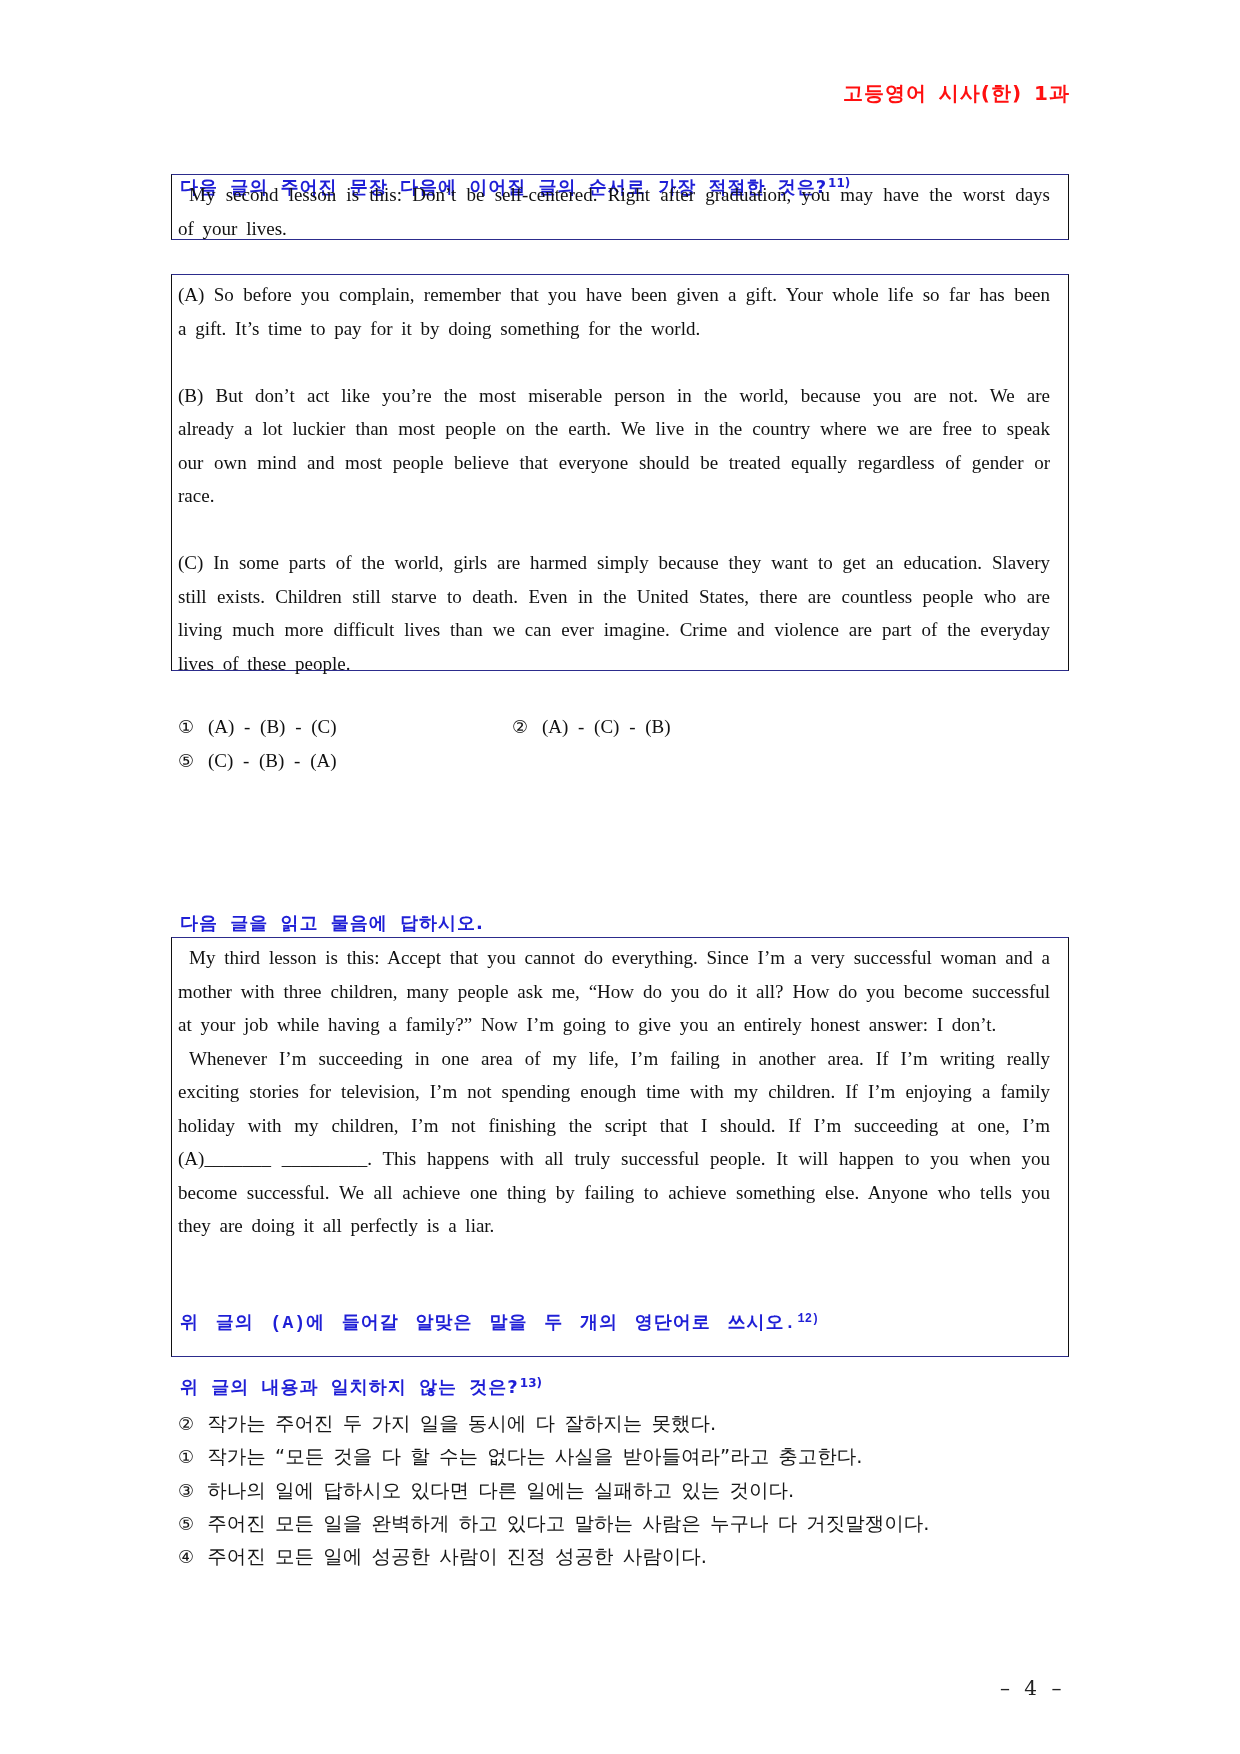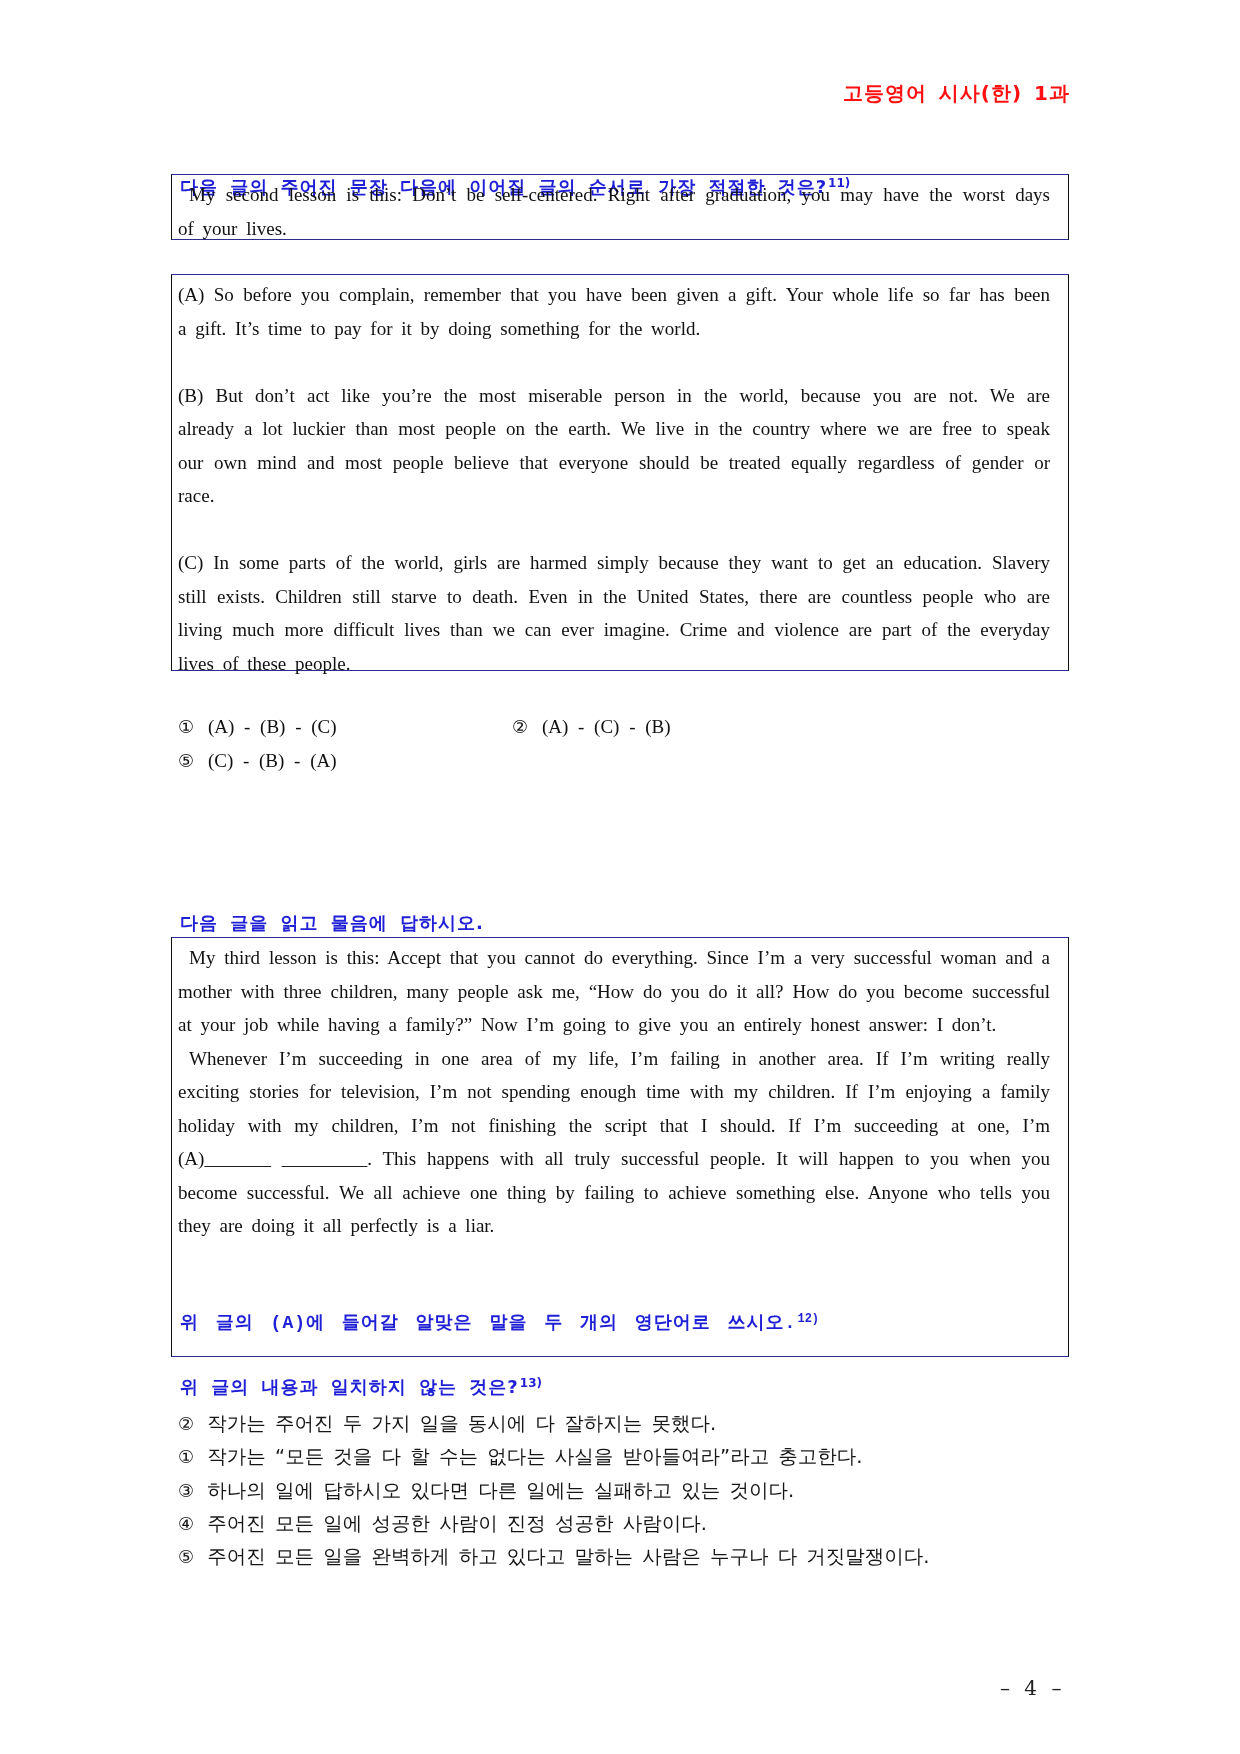--- a/index.html
+++ b/index.html
@@ -171,22 +171,22 @@
   </div>
   <div>
     <span class="circ">①</span>
     <span>작가는 “모든 것을 다 할 수는 없다는 사실을 받아들여라”라고 충고한다.</span>
   </div>
   <div>
     <span class="circ">③</span>
     <span>하나의 일에 답하시오 있다면 다른 일에는 실패하고 있는 것이다.</span>
   </div>
   <div>
+    <span class="circ">⑤</span>
+    <span>주어진 모든 일을 완벽하게 하고 있다고 말하는 사람은 누구나 다 거짓말쟁이다.</span>
+  </div>
+  <div>
     <span class="circ">④</span>
     <span>주어진 모든 일에 성공한 사람이 진정 성공한 사람이다.</span>
-  </div>
-  <div>
-    <span class="circ">⑤</span>
-    <span>주어진 모든 일을 완벽하게 하고 있다고 말하는 사람은 누구나 다 거짓말쟁이다.</span>
   </div>
 </div>
 
 <div class="page-num">– 4 –</div>
 
 </body></html>

